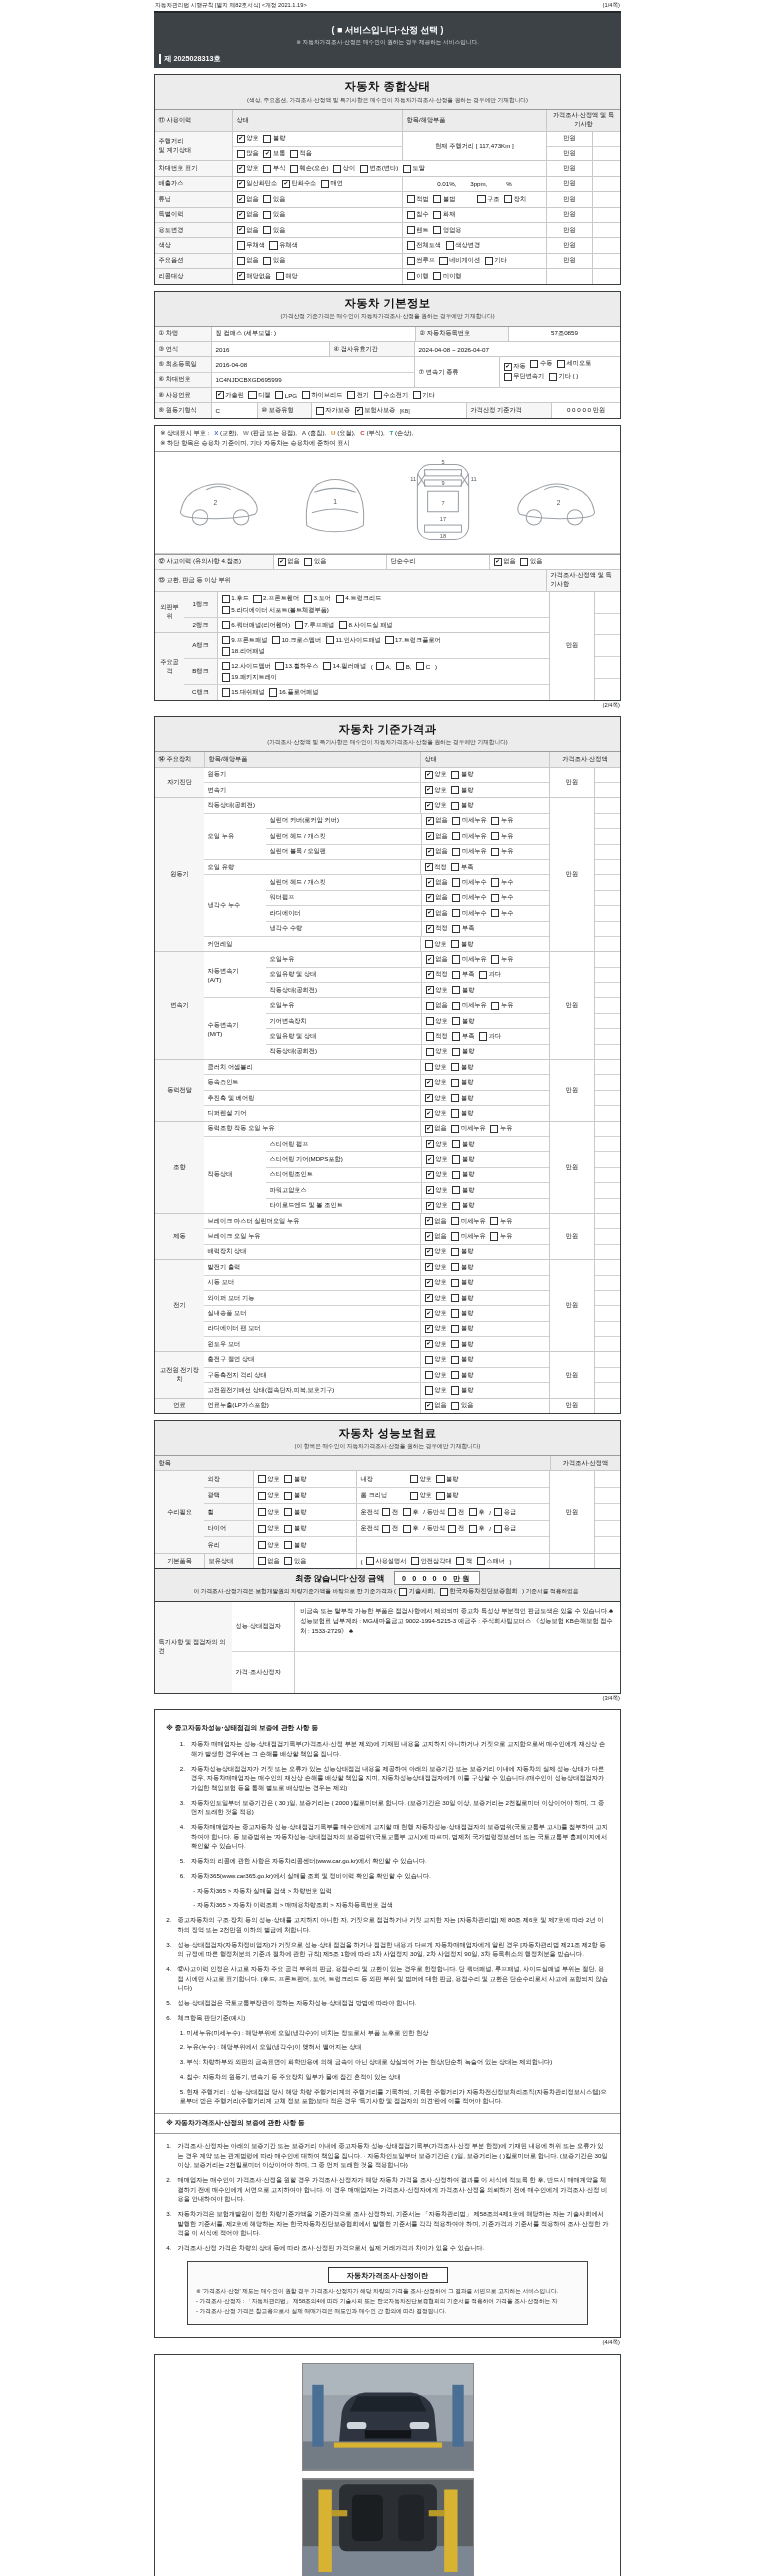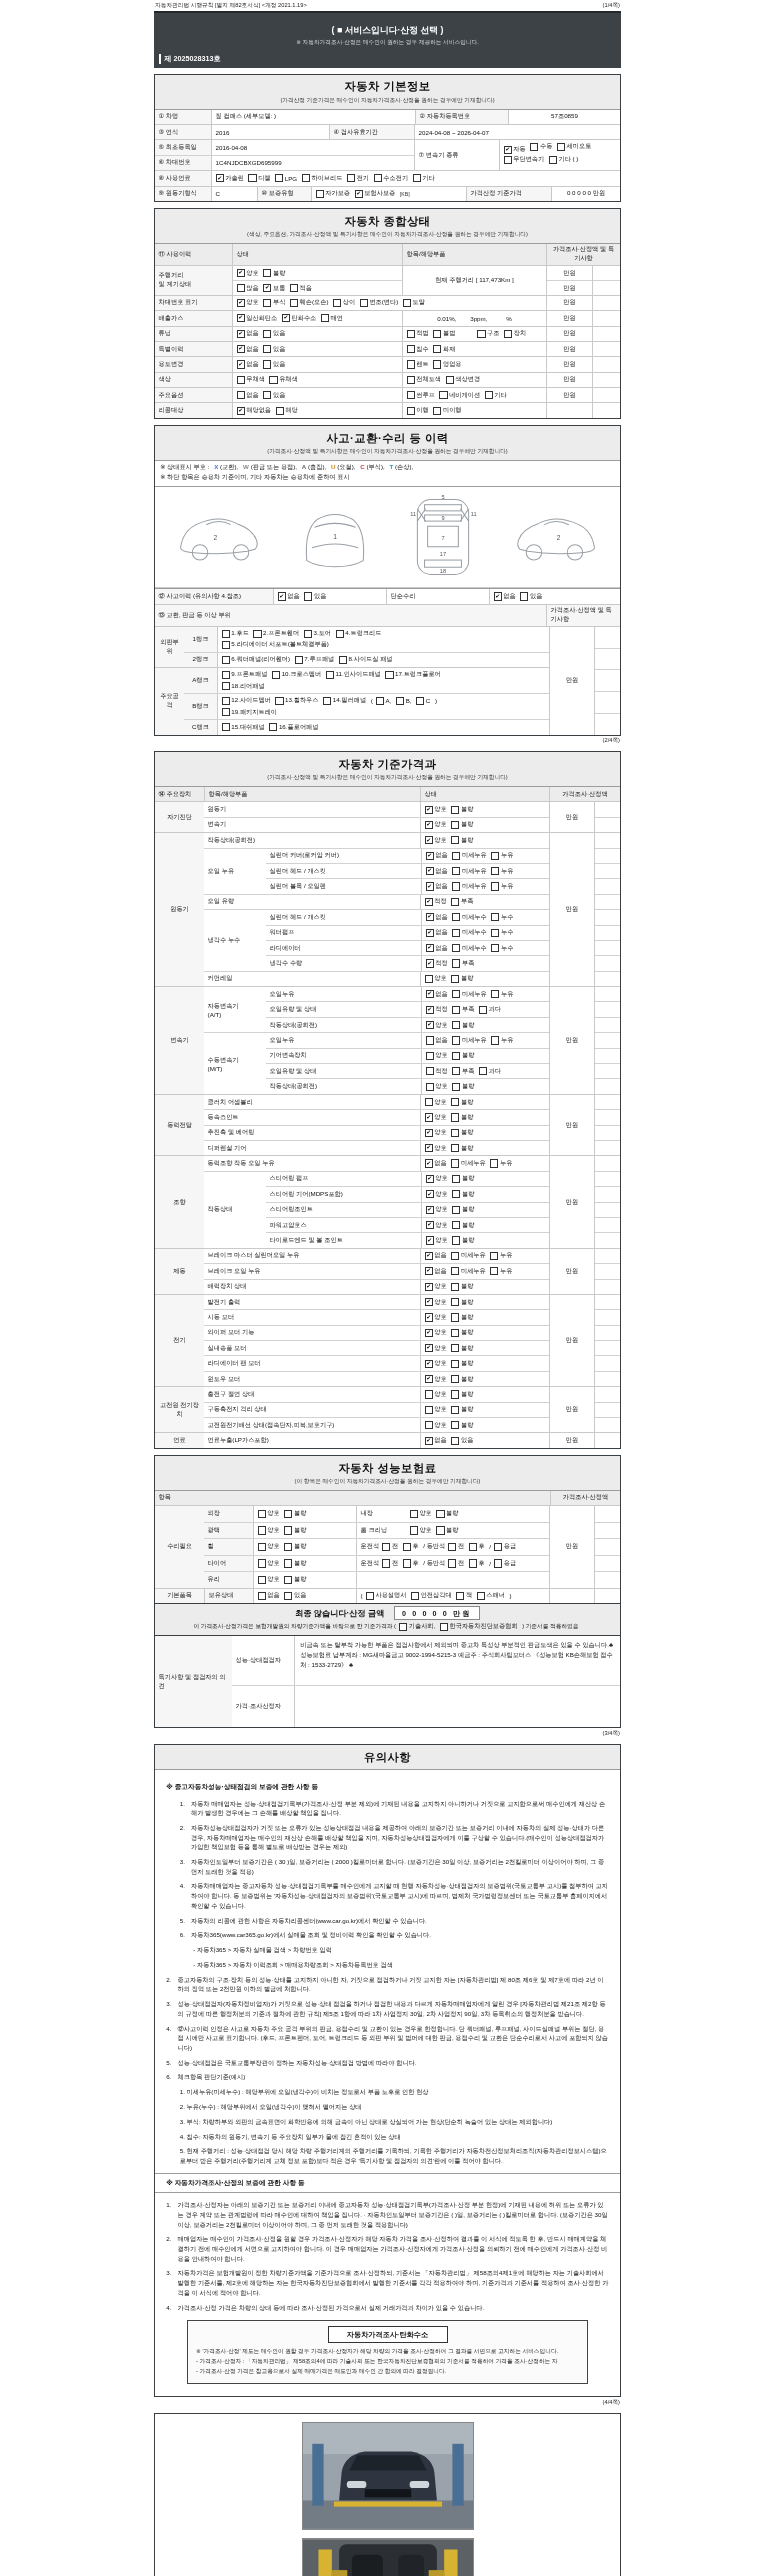--- a/index.html
+++ b/index.html
@@ -66,20 +66,334 @@
   </div>
 
   <div class="darkhead">
     <div class="t2">( ■ 서비스입니다·산정 선택 )</div>
     <div class="t3">※ 자동차가격조사·산정은 매수인이 원하는 경우 제공하는 서비스입니다.</div>
     <div class="docno">제 2025028313호</div>
   </div>
 
   <section class="frame">
     <div class="sechead">
+      <div class="sectitle">자동차 종합상태</div>
+      <div class="secsub">(색상, 주요옵션, 가격조사·산정액 및 특기사항은 매수인이 자동차가격조사·산정을 원하는 경우에만 기재합니다)</div>
+    </div>
+    <div class="tb" id="overall-table">
+        <div class="row">
+          <div class="c lab hd" style="width: 77px; flex: 0 0 auto;">⑪ 사용이력</div>
+          <div class="c lab hd" style="width: 170px; flex: 0 0 auto;">상태</div>
+          <div class="c lab hd" style="width: 144px; flex: 0 0 auto;">항목/해당부품</div>
+          <div class="c lab hd ctr" style="flex: 1 1 0%;">가격조사·산정액 및 특기사항</div>
+        </div>
+        <div class="row">
+          <div class="c lab" style="width: 77px; flex: 0 0 auto; white-space: pre-line;">주행거리
+및 계기상태</div>
+          <div class="c stack" style="width: 170px; flex: 0 0 auto; padding: 0px;">
+            <div class="c" style="border-left: 0px;">
+              <span class="cb">
+                <span class="bx">✔</span>
+                <span class="cl">양호</span>
+              </span>
+              <span class="cb">
+                <span class="bx"></span>
+                <span class="cl">불량</span>
+              </span>
+            </div>
+            <div class="c" style="border-left: 0px;">
+              <span class="cb">
+                <span class="bx"></span>
+                <span class="cl">많음</span>
+              </span>
+              <span class="cb">
+                <span class="bx">✔</span>
+                <span class="cl">보통</span>
+              </span>
+              <span class="cb">
+                <span class="bx"></span>
+                <span class="cl">적음</span>
+              </span>
+            </div>
+          </div>
+          <div class="c pre ctr" style="width: 144px; flex: 0 0 auto;">현재 주행거리 [ 117,473Km ]</div>
+          <div class="c stack" style="width: 46px; flex: 0 0 auto; padding: 0px;">
+            <div class="c ctr" style="border-left: 0px; flex: 1 1 0%;">만원</div>
+            <div class="c ctr" style="border-left: 0px; flex: 1 1 0%;">만원</div>
+          </div>
+          <div class="c stack" style="flex: 1 1 0%; padding: 0px;">
+            <div class="c" style="border-left: 0px; flex: 1 1 0%;"></div>
+            <div class="c" style="border-left: 0px; flex: 1 1 0%;"></div>
+          </div>
+        </div>
+        <div class="row">
+          <div class="c lab" style="width: 77px; flex: 0 0 auto; white-space: pre-line;">차대번호 표기</div>
+          <div class="c " style="width: 314px; flex: 0 0 auto;">
+            <span class="cb">
+              <span class="bx">✔</span>
+              <span class="cl">양호</span>
+            </span>
+            <span class="cb">
+              <span class="bx"></span>
+              <span class="cl">부식</span>
+            </span>
+            <span class="cb">
+              <span class="bx"></span>
+              <span class="cl">훼손(오손)</span>
+            </span>
+            <span class="cb">
+              <span class="bx"></span>
+              <span class="cl">상이</span>
+            </span>
+            <span class="cb">
+              <span class="bx"></span>
+              <span class="cl">변조(변타)</span>
+            </span>
+            <span class="cb">
+              <span class="bx"></span>
+              <span class="cl">도말</span>
+            </span>
+          </div>
+          <div class="c stack" style="width: 46px; flex: 0 0 auto; padding: 0px;">
+            <div class="c ctr" style="border-left: 0px; flex: 1 1 0%;">만원</div>
+          </div>
+          <div class="c stack" style="flex: 1 1 0%; padding: 0px;">
+            <div class="c" style="border-left: 0px; flex: 1 1 0%;"></div>
+          </div>
+        </div>
+        <div class="row">
+          <div class="c lab" style="width: 77px; flex: 0 0 auto; white-space: pre-line;">배출가스</div>
+          <div class="c stack" style="width: 170px; flex: 0 0 auto; padding: 0px;">
+            <div class="c" style="border-left: 0px;">
+              <span class="cb">
+                <span class="bx">✔</span>
+                <span class="cl">일산화탄소</span>
+              </span>
+              <span class="cb">
+                <span class="bx">✔</span>
+                <span class="cl">탄화수소</span>
+              </span>
+              <span class="cb">
+                <span class="bx"></span>
+                <span class="cl">매연</span>
+              </span>
+            </div>
+          </div>
+          <div class="c pre ctr" style="width: 144px; flex: 0 0 auto;">0.01%,        3ppm,           %</div>
+          <div class="c stack" style="width: 46px; flex: 0 0 auto; padding: 0px;">
+            <div class="c ctr" style="border-left: 0px; flex: 1 1 0%;">만원</div>
+          </div>
+          <div class="c stack" style="flex: 1 1 0%; padding: 0px;">
+            <div class="c" style="border-left: 0px; flex: 1 1 0%;"></div>
+          </div>
+        </div>
+        <div class="row">
+          <div class="c lab" style="width: 77px; flex: 0 0 auto; white-space: pre-line;">튜닝</div>
+          <div class="c stack" style="width: 170px; flex: 0 0 auto; padding: 0px;">
+            <div class="c" style="border-left: 0px;">
+              <span class="cb">
+                <span class="bx">✔</span>
+                <span class="cl">없음</span>
+              </span>
+              <span class="cb">
+                <span class="bx"></span>
+                <span class="cl">있음</span>
+              </span>
+            </div>
+          </div>
+          <div class="c " style="width: 144px; flex: 0 0 auto;">
+            <span class="cb">
+              <span class="bx"></span>
+              <span class="cl">적법</span>
+            </span>
+            <span class="cb">
+              <span class="bx"></span>
+              <span class="cl">불법</span>
+            </span>
+            <span class="tx" style="width: 14.4px;"></span>
+            <span class="cb">
+              <span class="bx"></span>
+              <span class="cl">구조</span>
+            </span>
+            <span class="cb">
+              <span class="bx"></span>
+              <span class="cl">장치</span>
+            </span>
+          </div>
+          <div class="c stack" style="width: 46px; flex: 0 0 auto; padding: 0px;">
+            <div class="c ctr" style="border-left: 0px; flex: 1 1 0%;">만원</div>
+          </div>
+          <div class="c stack" style="flex: 1 1 0%; padding: 0px;">
+            <div class="c" style="border-left: 0px; flex: 1 1 0%;"></div>
+          </div>
+        </div>
+        <div class="row">
+          <div class="c lab" style="width: 77px; flex: 0 0 auto; white-space: pre-line;">특별이력</div>
+          <div class="c stack" style="width: 170px; flex: 0 0 auto; padding: 0px;">
+            <div class="c" style="border-left: 0px;">
+              <span class="cb">
+                <span class="bx">✔</span>
+                <span class="cl">없음</span>
+              </span>
+              <span class="cb">
+                <span class="bx"></span>
+                <span class="cl">있음</span>
+              </span>
+            </div>
+          </div>
+          <div class="c " style="width: 144px; flex: 0 0 auto;">
+            <span class="cb">
+              <span class="bx"></span>
+              <span class="cl">침수</span>
+            </span>
+            <span class="cb">
+              <span class="bx"></span>
+              <span class="cl">화재</span>
+            </span>
+          </div>
+          <div class="c stack" style="width: 46px; flex: 0 0 auto; padding: 0px;">
+            <div class="c ctr" style="border-left: 0px; flex: 1 1 0%;">만원</div>
+          </div>
+          <div class="c stack" style="flex: 1 1 0%; padding: 0px;">
+            <div class="c" style="border-left: 0px; flex: 1 1 0%;"></div>
+          </div>
+        </div>
+        <div class="row">
+          <div class="c lab" style="width: 77px; flex: 0 0 auto; white-space: pre-line;">용도변경</div>
+          <div class="c stack" style="width: 170px; flex: 0 0 auto; padding: 0px;">
+            <div class="c" style="border-left: 0px;">
+              <span class="cb">
+                <span class="bx">✔</span>
+                <span class="cl">없음</span>
+              </span>
+              <span class="cb">
+                <span class="bx"></span>
+                <span class="cl">있음</span>
+              </span>
+            </div>
+          </div>
+          <div class="c " style="width: 144px; flex: 0 0 auto;">
+            <span class="cb">
+              <span class="bx"></span>
+              <span class="cl">렌트</span>
+            </span>
+            <span class="cb">
+              <span class="bx"></span>
+              <span class="cl">영업용</span>
+            </span>
+          </div>
+          <div class="c stack" style="width: 46px; flex: 0 0 auto; padding: 0px;">
+            <div class="c ctr" style="border-left: 0px; flex: 1 1 0%;">만원</div>
+          </div>
+          <div class="c stack" style="flex: 1 1 0%; padding: 0px;">
+            <div class="c" style="border-left: 0px; flex: 1 1 0%;"></div>
+          </div>
+        </div>
+        <div class="row">
+          <div class="c lab" style="width: 77px; flex: 0 0 auto; white-space: pre-line;">색상</div>
+          <div class="c stack" style="width: 170px; flex: 0 0 auto; padding: 0px;">
+            <div class="c" style="border-left: 0px;">
+              <span class="cb">
+                <span class="bx"></span>
+                <span class="cl">무채색</span>
+              </span>
+              <span class="cb">
+                <span class="bx"></span>
+                <span class="cl">유채색</span>
+              </span>
+            </div>
+          </div>
+          <div class="c " style="width: 144px; flex: 0 0 auto;">
+            <span class="cb">
+              <span class="bx"></span>
+              <span class="cl">전체도색</span>
+            </span>
+            <span class="cb">
+              <span class="bx"></span>
+              <span class="cl">색상변경</span>
+            </span>
+          </div>
+          <div class="c stack" style="width: 46px; flex: 0 0 auto; padding: 0px;">
+            <div class="c ctr" style="border-left: 0px; flex: 1 1 0%;">만원</div>
+          </div>
+          <div class="c stack" style="flex: 1 1 0%; padding: 0px;">
+            <div class="c" style="border-left: 0px; flex: 1 1 0%;"></div>
+          </div>
+        </div>
+        <div class="row">
+          <div class="c lab" style="width: 77px; flex: 0 0 auto; white-space: pre-line;">주요옵션</div>
+          <div class="c stack" style="width: 170px; flex: 0 0 auto; padding: 0px;">
+            <div class="c" style="border-left: 0px;">
+              <span class="cb">
+                <span class="bx"></span>
+                <span class="cl">없음</span>
+              </span>
+              <span class="cb">
+                <span class="bx"></span>
+                <span class="cl">있음</span>
+              </span>
+            </div>
+          </div>
+          <div class="c " style="width: 144px; flex: 0 0 auto;">
+            <span class="cb">
+              <span class="bx"></span>
+              <span class="cl">썬루프</span>
+            </span>
+            <span class="cb">
+              <span class="bx"></span>
+              <span class="cl">네비게이션</span>
+            </span>
+            <span class="cb">
+              <span class="bx"></span>
+              <span class="cl">기타</span>
+            </span>
+          </div>
+          <div class="c stack" style="width: 46px; flex: 0 0 auto; padding: 0px;">
+            <div class="c ctr" style="border-left: 0px; flex: 1 1 0%;">만원</div>
+          </div>
+          <div class="c stack" style="flex: 1 1 0%; padding: 0px;">
+            <div class="c" style="border-left: 0px; flex: 1 1 0%;"></div>
+          </div>
+        </div>
+        <div class="row">
+          <div class="c lab" style="width: 77px; flex: 0 0 auto; white-space: pre-line;">리콜대상</div>
+          <div class="c stack" style="width: 170px; flex: 0 0 auto; padding: 0px;">
+            <div class="c" style="border-left: 0px;">
+              <span class="cb">
+                <span class="bx">✔</span>
+                <span class="cl">해당없음</span>
+              </span>
+              <span class="cb">
+                <span class="bx"></span>
+                <span class="cl">해당</span>
+              </span>
+            </div>
+          </div>
+          <div class="c " style="width: 144px; flex: 0 0 auto;">
+            <span class="cb">
+              <span class="bx"></span>
+              <span class="cl">이행</span>
+            </span>
+            <span class="cb">
+              <span class="bx"></span>
+              <span class="cl">미이행</span>
+            </span>
+          </div>
+          <div class="c stack" style="width: 46px; flex: 0 0 auto; padding: 0px;">
+            <div class="c ctr" style="border-left: 0px; flex: 1 1 0%;"></div>
+          </div>
+          <div class="c stack" style="flex: 1 1 0%; padding: 0px;">
+            <div class="c" style="border-left: 0px; flex: 1 1 0%;"></div>
+          </div>
+        </div>
+      </div>
+  </section>
+
+  <section class="frame">
+    <div class="sechead">
       <div class="sectitle">자동차 기본정보</div>
       <div class="secsub">(가격산정 기준가격은 매수인이 자동차가격조사·산정을 원하는 경우에만 기재합니다)</div>
     </div>
     <div class="tb" id="basic-table">
         <div class="row">
           <div class="c lab" style="width: 56px; flex: 0 0 auto;">① 차명</div>
           <div class="c " style="width: 204px; flex: 0 0 auto;">짚 컴패스 (세부모델: )</div>
           <div class="c lab" style="width: 93px; flex: 0 0 auto;">② 자동차등록번호</div>
           <div class="c ctr" style="flex: 1 1 0%;">57조0859</div>
         </div>
@@ -169,338 +483,20 @@
             </span>
             <span class="tx" style="font-size: 5.2px; color: rgb(51, 51, 51);">[KB]</span>
           </div>
           <div class="c lab" style="width: 85px; flex: 0 0 auto;">가격산정 기준가격</div>
           <div class="c ctr" style="flex: 1 1 0%;">0 0 0 0 0 만원</div>
         </div>
       </div>
   </section>
 
   <section class="frame">
-    <div class="sechead">
-      <div class="sectitle">자동차 종합상태</div>
-      <div class="secsub">(색상, 주요옵션, 가격조사·산정액 및 특기사항은 매수인이 자동차가격조사·산정을 원하는 경우에만 기재합니다)</div>
-    </div>
-    <div class="tb" id="overall-table">
-        <div class="row">
-          <div class="c lab hd" style="width: 77px; flex: 0 0 auto;">⑪ 사용이력</div>
-          <div class="c lab hd" style="width: 170px; flex: 0 0 auto;">상태</div>
-          <div class="c lab hd" style="width: 144px; flex: 0 0 auto;">항목/해당부품</div>
-          <div class="c lab hd ctr" style="flex: 1 1 0%;">가격조사·산정액 및 특기사항</div>
-        </div>
-        <div class="row">
-          <div class="c lab" style="width: 77px; flex: 0 0 auto; white-space: pre-line;">주행거리
-및 계기상태</div>
-          <div class="c stack" style="width: 170px; flex: 0 0 auto; padding: 0px;">
-            <div class="c" style="border-left: 0px;">
-              <span class="cb">
-                <span class="bx">✔</span>
-                <span class="cl">양호</span>
-              </span>
-              <span class="cb">
-                <span class="bx"></span>
-                <span class="cl">불량</span>
-              </span>
-            </div>
-            <div class="c" style="border-left: 0px;">
-              <span class="cb">
-                <span class="bx"></span>
-                <span class="cl">많음</span>
-              </span>
-              <span class="cb">
-                <span class="bx">✔</span>
-                <span class="cl">보통</span>
-              </span>
-              <span class="cb">
-                <span class="bx"></span>
-                <span class="cl">적음</span>
-              </span>
-            </div>
-          </div>
-          <div class="c pre ctr" style="width: 144px; flex: 0 0 auto;">현재 주행거리 [ 117,473Km ]</div>
-          <div class="c stack" style="width: 46px; flex: 0 0 auto; padding: 0px;">
-            <div class="c ctr" style="border-left: 0px; flex: 1 1 0%;">만원</div>
-            <div class="c ctr" style="border-left: 0px; flex: 1 1 0%;">만원</div>
-          </div>
-          <div class="c stack" style="flex: 1 1 0%; padding: 0px;">
-            <div class="c" style="border-left: 0px; flex: 1 1 0%;"></div>
-            <div class="c" style="border-left: 0px; flex: 1 1 0%;"></div>
-          </div>
-        </div>
-        <div class="row">
-          <div class="c lab" style="width: 77px; flex: 0 0 auto; white-space: pre-line;">차대번호 표기</div>
-          <div class="c " style="width: 314px; flex: 0 0 auto;">
-            <span class="cb">
-              <span class="bx">✔</span>
-              <span class="cl">양호</span>
-            </span>
-            <span class="cb">
-              <span class="bx"></span>
-              <span class="cl">부식</span>
-            </span>
-            <span class="cb">
-              <span class="bx"></span>
-              <span class="cl">훼손(오손)</span>
-            </span>
-            <span class="cb">
-              <span class="bx"></span>
-              <span class="cl">상이</span>
-            </span>
-            <span class="cb">
-              <span class="bx"></span>
-              <span class="cl">변조(변타)</span>
-            </span>
-            <span class="cb">
-              <span class="bx"></span>
-              <span class="cl">도말</span>
-            </span>
-          </div>
-          <div class="c stack" style="width: 46px; flex: 0 0 auto; padding: 0px;">
-            <div class="c ctr" style="border-left: 0px; flex: 1 1 0%;">만원</div>
-          </div>
-          <div class="c stack" style="flex: 1 1 0%; padding: 0px;">
-            <div class="c" style="border-left: 0px; flex: 1 1 0%;"></div>
-          </div>
-        </div>
-        <div class="row">
-          <div class="c lab" style="width: 77px; flex: 0 0 auto; white-space: pre-line;">배출가스</div>
-          <div class="c stack" style="width: 170px; flex: 0 0 auto; padding: 0px;">
-            <div class="c" style="border-left: 0px;">
-              <span class="cb">
-                <span class="bx">✔</span>
-                <span class="cl">일산화탄소</span>
-              </span>
-              <span class="cb">
-                <span class="bx">✔</span>
-                <span class="cl">탄화수소</span>
-              </span>
-              <span class="cb">
-                <span class="bx"></span>
-                <span class="cl">매연</span>
-              </span>
-            </div>
-          </div>
-          <div class="c pre ctr" style="width: 144px; flex: 0 0 auto;">0.01%,        3ppm,           %</div>
-          <div class="c stack" style="width: 46px; flex: 0 0 auto; padding: 0px;">
-            <div class="c ctr" style="border-left: 0px; flex: 1 1 0%;">만원</div>
-          </div>
-          <div class="c stack" style="flex: 1 1 0%; padding: 0px;">
-            <div class="c" style="border-left: 0px; flex: 1 1 0%;"></div>
-          </div>
-        </div>
-        <div class="row">
-          <div class="c lab" style="width: 77px; flex: 0 0 auto; white-space: pre-line;">튜닝</div>
-          <div class="c stack" style="width: 170px; flex: 0 0 auto; padding: 0px;">
-            <div class="c" style="border-left: 0px;">
-              <span class="cb">
-                <span class="bx">✔</span>
-                <span class="cl">없음</span>
-              </span>
-              <span class="cb">
-                <span class="bx"></span>
-                <span class="cl">있음</span>
-              </span>
-            </div>
-          </div>
-          <div class="c " style="width: 144px; flex: 0 0 auto;">
-            <span class="cb">
-              <span class="bx"></span>
-              <span class="cl">적법</span>
-            </span>
-            <span class="cb">
-              <span class="bx"></span>
-              <span class="cl">불법</span>
-            </span>
-            <span class="tx" style="width: 14.4px;"></span>
-            <span class="cb">
-              <span class="bx"></span>
-              <span class="cl">구조</span>
-            </span>
-            <span class="cb">
-              <span class="bx"></span>
-              <span class="cl">장치</span>
-            </span>
-          </div>
-          <div class="c stack" style="width: 46px; flex: 0 0 auto; padding: 0px;">
-            <div class="c ctr" style="border-left: 0px; flex: 1 1 0%;">만원</div>
-          </div>
-          <div class="c stack" style="flex: 1 1 0%; padding: 0px;">
-            <div class="c" style="border-left: 0px; flex: 1 1 0%;"></div>
-          </div>
-        </div>
-        <div class="row">
-          <div class="c lab" style="width: 77px; flex: 0 0 auto; white-space: pre-line;">특별이력</div>
-          <div class="c stack" style="width: 170px; flex: 0 0 auto; padding: 0px;">
-            <div class="c" style="border-left: 0px;">
-              <span class="cb">
-                <span class="bx">✔</span>
-                <span class="cl">없음</span>
-              </span>
-              <span class="cb">
-                <span class="bx"></span>
-                <span class="cl">있음</span>
-              </span>
-            </div>
-          </div>
-          <div class="c " style="width: 144px; flex: 0 0 auto;">
-            <span class="cb">
-              <span class="bx"></span>
-              <span class="cl">침수</span>
-            </span>
-            <span class="cb">
-              <span class="bx"></span>
-              <span class="cl">화재</span>
-            </span>
-          </div>
-          <div class="c stack" style="width: 46px; flex: 0 0 auto; padding: 0px;">
-            <div class="c ctr" style="border-left: 0px; flex: 1 1 0%;">만원</div>
-          </div>
-          <div class="c stack" style="flex: 1 1 0%; padding: 0px;">
-            <div class="c" style="border-left: 0px; flex: 1 1 0%;"></div>
-          </div>
-        </div>
-        <div class="row">
-          <div class="c lab" style="width: 77px; flex: 0 0 auto; white-space: pre-line;">용도변경</div>
-          <div class="c stack" style="width: 170px; flex: 0 0 auto; padding: 0px;">
-            <div class="c" style="border-left: 0px;">
-              <span class="cb">
-                <span class="bx">✔</span>
-                <span class="cl">없음</span>
-              </span>
-              <span class="cb">
-                <span class="bx"></span>
-                <span class="cl">있음</span>
-              </span>
-            </div>
-          </div>
-          <div class="c " style="width: 144px; flex: 0 0 auto;">
-            <span class="cb">
-              <span class="bx"></span>
-              <span class="cl">렌트</span>
-            </span>
-            <span class="cb">
-              <span class="bx"></span>
-              <span class="cl">영업용</span>
-            </span>
-          </div>
-          <div class="c stack" style="width: 46px; flex: 0 0 auto; padding: 0px;">
-            <div class="c ctr" style="border-left: 0px; flex: 1 1 0%;">만원</div>
-          </div>
-          <div class="c stack" style="flex: 1 1 0%; padding: 0px;">
-            <div class="c" style="border-left: 0px; flex: 1 1 0%;"></div>
-          </div>
-        </div>
-        <div class="row">
-          <div class="c lab" style="width: 77px; flex: 0 0 auto; white-space: pre-line;">색상</div>
-          <div class="c stack" style="width: 170px; flex: 0 0 auto; padding: 0px;">
-            <div class="c" style="border-left: 0px;">
-              <span class="cb">
-                <span class="bx"></span>
-                <span class="cl">무채색</span>
-              </span>
-              <span class="cb">
-                <span class="bx"></span>
-                <span class="cl">유채색</span>
-              </span>
-            </div>
-          </div>
-          <div class="c " style="width: 144px; flex: 0 0 auto;">
-            <span class="cb">
-              <span class="bx"></span>
-              <span class="cl">전체도색</span>
-            </span>
-            <span class="cb">
-              <span class="bx"></span>
-              <span class="cl">색상변경</span>
-            </span>
-          </div>
-          <div class="c stack" style="width: 46px; flex: 0 0 auto; padding: 0px;">
-            <div class="c ctr" style="border-left: 0px; flex: 1 1 0%;">만원</div>
-          </div>
-          <div class="c stack" style="flex: 1 1 0%; padding: 0px;">
-            <div class="c" style="border-left: 0px; flex: 1 1 0%;"></div>
-          </div>
-        </div>
-        <div class="row">
-          <div class="c lab" style="width: 77px; flex: 0 0 auto; white-space: pre-line;">주요옵션</div>
-          <div class="c stack" style="width: 170px; flex: 0 0 auto; padding: 0px;">
-            <div class="c" style="border-left: 0px;">
-              <span class="cb">
-                <span class="bx"></span>
-                <span class="cl">없음</span>
-              </span>
-              <span class="cb">
-                <span class="bx"></span>
-                <span class="cl">있음</span>
-              </span>
-            </div>
-          </div>
-          <div class="c " style="width: 144px; flex: 0 0 auto;">
-            <span class="cb">
-              <span class="bx"></span>
-              <span class="cl">썬루프</span>
-            </span>
-            <span class="cb">
-              <span class="bx"></span>
-              <span class="cl">네비게이션</span>
-            </span>
-            <span class="cb">
-              <span class="bx"></span>
-              <span class="cl">기타</span>
-            </span>
-          </div>
-          <div class="c stack" style="width: 46px; flex: 0 0 auto; padding: 0px;">
-            <div class="c ctr" style="border-left: 0px; flex: 1 1 0%;">만원</div>
-          </div>
-          <div class="c stack" style="flex: 1 1 0%; padding: 0px;">
-            <div class="c" style="border-left: 0px; flex: 1 1 0%;"></div>
-          </div>
-        </div>
-        <div class="row">
-          <div class="c lab" style="width: 77px; flex: 0 0 auto; white-space: pre-line;">리콜대상</div>
-          <div class="c stack" style="width: 170px; flex: 0 0 auto; padding: 0px;">
-            <div class="c" style="border-left: 0px;">
-              <span class="cb">
-                <span class="bx">✔</span>
-                <span class="cl">해당없음</span>
-              </span>
-              <span class="cb">
-                <span class="bx"></span>
-                <span class="cl">해당</span>
-              </span>
-            </div>
-          </div>
-          <div class="c " style="width: 144px; flex: 0 0 auto;">
-            <span class="cb">
-              <span class="bx"></span>
-              <span class="cl">이행</span>
-            </span>
-            <span class="cb">
-              <span class="bx"></span>
-              <span class="cl">미이행</span>
-            </span>
-          </div>
-          <div class="c stack" style="width: 46px; flex: 0 0 auto; padding: 0px;">
-            <div class="c ctr" style="border-left: 0px; flex: 1 1 0%;"></div>
-          </div>
-          <div class="c stack" style="flex: 1 1 0%; padding: 0px;">
-            <div class="c" style="border-left: 0px; flex: 1 1 0%;"></div>
-          </div>
-        </div>
-      </div>
-  </section>
-
-  <section class="frame">
-    <div class="sechead">
-      <div class="sectitle">사고·교환·수리 등 이력</div>
-      <div class="secsub">(가격조사·산정액 및 특기사항은 매수인이 자동차가격조사·산정을 원하는 경우에만 기재합니다)</div>
-    </div>
     <div class="legend" id="legend-line"><span class="tx">※ 상태표시 부호 : </span><span class="tx"><b style="color: rgb(74, 116, 216);">X</b><span> (교환),  </span></span><span class="tx"><b style="color: rgb(138, 138, 138);">W</b><span> (판금 또는 용접),  </span></span><span class="tx"><b style="color: rgb(102, 102, 102);">A</b><span> (흠집),  </span></span><span class="tx"><b style="color: rgb(200, 130, 30);">U</b><span> (요철),  </span></span><span class="tx"><b style="color: rgb(194, 67, 59);">C</b><span> (부식),  </span></span><span class="tx"><b style="color: rgb(42, 157, 157);">T</b><span> (손상),  </span></span></div>
     <div class="legend2">※ 하단 항목은 승용차 기준이며, 기타 자동차는 승용차에 준하여 표시</div>
     <div class="diagwrap" id="car-diagram">
       <svg width="98" height="77" viewBox="0 0 190 150">
         <g fill="none" stroke="#9aa0a6" stroke-width="2">
           <path d="M20,95 Q25,60 55,48 Q95,30 130,48 Q160,58 168,80 Q172,92 165,98 L150,102 Q100,110 40,104 Q22,102 20,95 Z"></path>
           <circle cx="58" cy="104" r="15"></circle>
             <circle cx="138" cy="104" r="15"></circle>
           <path d="M70,50 Q95,38 118,50"></path>
         </g>
@@ -1696,23 +1692,20 @@
               <div class="c " style="width: 62px; flex: 0 0 auto; border-left: 0px;">가격·조사산정자</div>
               <div class="c " style="flex: 1 1 0%; align-items: flex-start; line-height: 1.6; padding: 4.1px 5.2px;"></div>
             </div>
           </div>
         </div>
       </div>
   </section>
   <div class="pgmark">(3/4쪽)</div>
 
   <section class="frame">
-    <div class="sechead">
-      <div class="sectitle">유의사항</div>
-    </div>
     <div class="noticebody" id="notice-body">
         <div class="nhead">※ 중고자동차성능·상태점검의 보증에 관한 사항 등</div>
         <div class="nitem" style="margin-left: 13.4px;">
           <span class="no">1.</span>
           <span>자동차 매매업자는 성능·상태점검기록부(가격조사·산정 부분 제외)에 기재된 내용을 고지하지 아니하거나 거짓으로 고지함으로써 매수인에게 재산상 손해가 발생한 경우에는 그 손해를 배상할 책임을 집니다.</span>
         </div>
         <div class="nitem" style="margin-left: 13.4px;">
           <span class="no">2.</span>
           <span>자동차성능상태점검자가 거짓 또는 오류가 있는 성능상태점검 내용을 제공하여 아래의 보증기간 또는 보증거리 이내에 자동차의 실제 성능·상태가 다른 경우, 자동차매매업자는 매수인의 재산상 손해를 배상할 책임을 지며, 자동차성능상태점검자에게 이를 구상할 수 있습니다.(매수인이 성능상태점검자가 가입한 책임보험 등을 통해 별도로 배상받는 경우는 제외)</span>
         </div>
@@ -1784,21 +1777,21 @@
         </div>
         <div class="nitem">
           <span class="no">3.</span>
           <span>자동차가격은 보험개발원이 정한 차량기준가액을 기준가격으로 조사·산정하되, 기준서는 「자동차관리법」 제58조의4제1호에 해당하는 자는 기술사회에서 발행한 기준서를, 제2호에 해당하는 자는 한국자동차진단보증협회에서 발행한 기준서를 각각 적용하여야 하며, 기준가격과 기준서를 적용하여 조사·산정한 가격을 이 서식에 적어야 합니다.</span>
         </div>
         <div class="nitem">
           <span class="no">4.</span>
           <span>가격조사·산정 가격은 차량의 상태 등에 따라 조사·산정된 가격으로서 실제 거래가격과 차이가 있을 수 있습니다.</span>
         </div>
         <div class="nbox">
-          <span class="bt">자동차가격조사·탄화수소</span>
+          <span class="bt">자동차가격조사·산정이란</span>
           <div class="bl">※ '가격조사·산정' 제도는 매수인이 원할 경우 가격조사·산정자가 해당 차량의 가격을 조사·산정하여 그 결과를 서면으로 고지하는 서비스입니다.</div>
           <div class="bl">- 가격조사·산정자 : 「자동차관리법」 제58조의4에 따라 기술사회 또는 한국자동차진단보증협회의 기준서를 적용하여 가격을 조사·산정하는 자</div>
           <div class="bl">- 가격조사·산정 가격은 참고용으로서 실제 매매가격은 매도인과 매수인 간 합의에 따라 결정됩니다.</div>
         </div>
       </div>
   </section>
   <div class="pgmark">(4/4쪽)</div>
 
   <section class="frame">
     <div class="photoarea">

